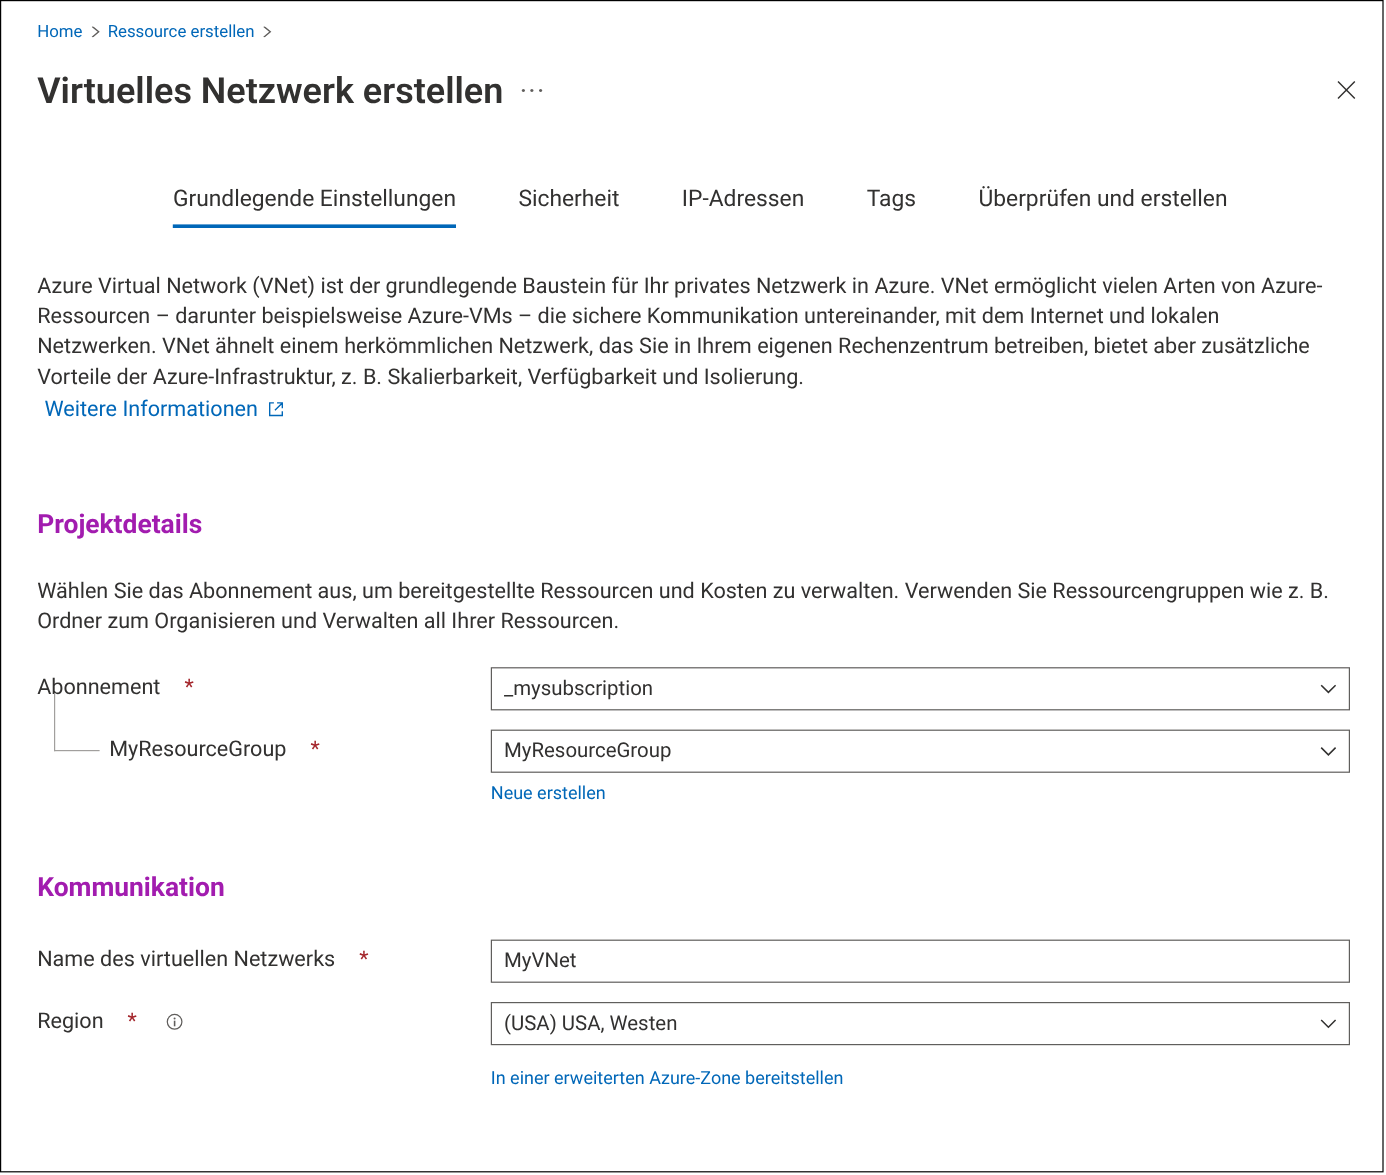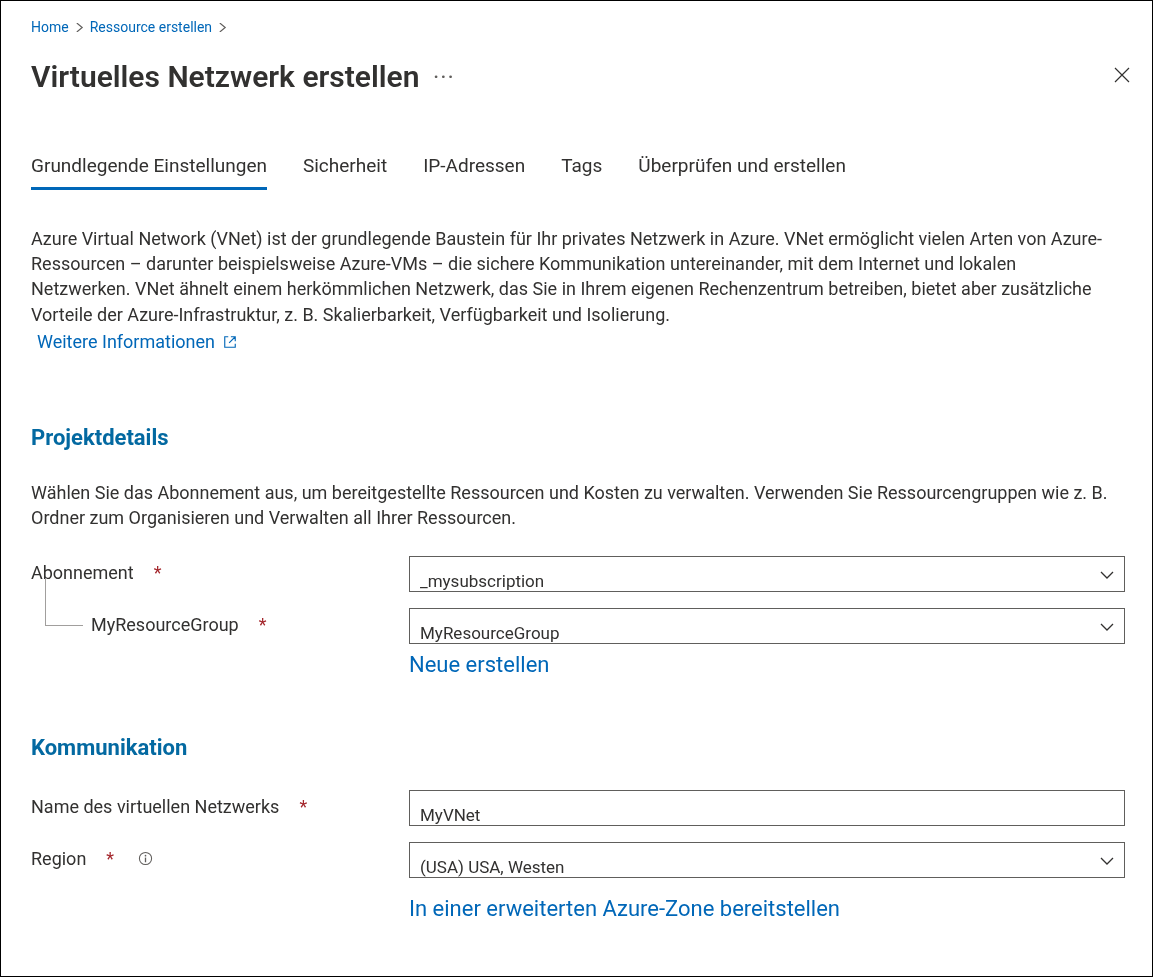--- a/index.html
+++ b/index.html
@@ -56,23 +56,24 @@
     cursor: pointer;
     width: 28px;
     height: 28px;
     display: flex;
     align-items: center;
     justify-content: center;
     margin-top: 6px;
   }
   .tabs {
     display: flex;
-    gap: 36px;
+    gap: 52px;
     border-bottom: none;
     margin-bottom: 36px;
+    justify-content: center;
   }
   .tab {
     font-size: 19px;
     color: #323130;
     padding-bottom: 10px;
     cursor: pointer;
     border-bottom: 3px solid transparent;
   }
   .tab.active {
     font-weight: 400;
@@ -96,21 +97,21 @@
   .ext-icon {
     display: inline-block;
     vertical-align: -1px;
     margin-left: 4px;
   }
   .section-title {
     font-size: 22px;
     font-weight: 700;
     margin-top: 72px;
     margin-bottom: 30px;
-    color: #0369a1;
+    color: #a21caf;
   }
   .section-desc {
     font-size: 18px;
     line-height: 1.4;
     margin-bottom: 26px;
     max-width: 1080px;
   }
   .form-row {
     display: flex;
     align-items: flex-start;
@@ -150,35 +151,35 @@
   .select, .textinput {
     width: 100%;
     height: 36px;
     border: 1px solid #605e5c;
     background: #fff;
     font-size: 17px;
     padding: 0 36px 0 10px;
     color: #323130;
     position: relative;
     display: flex;
-    align-items: flex-end;
+    align-items: center;
     cursor: pointer;
   }
   .textinput { cursor: text; padding-right: 10px; }
   .select .chevron {
     position: absolute;
     right: 10px;
     top: 50%;
     transform: translateY(-50%);
     pointer-events: none;
   }
   .sublink {
     display: inline-block;
     margin-top: 8px;
-    font-size: 22px;
+    font-size: 15px;
     color: #0067b8;
     cursor: pointer;
     text-decoration: none;
   }
 </style>
 </head>
 <body>
 
 <div class="page">
 

